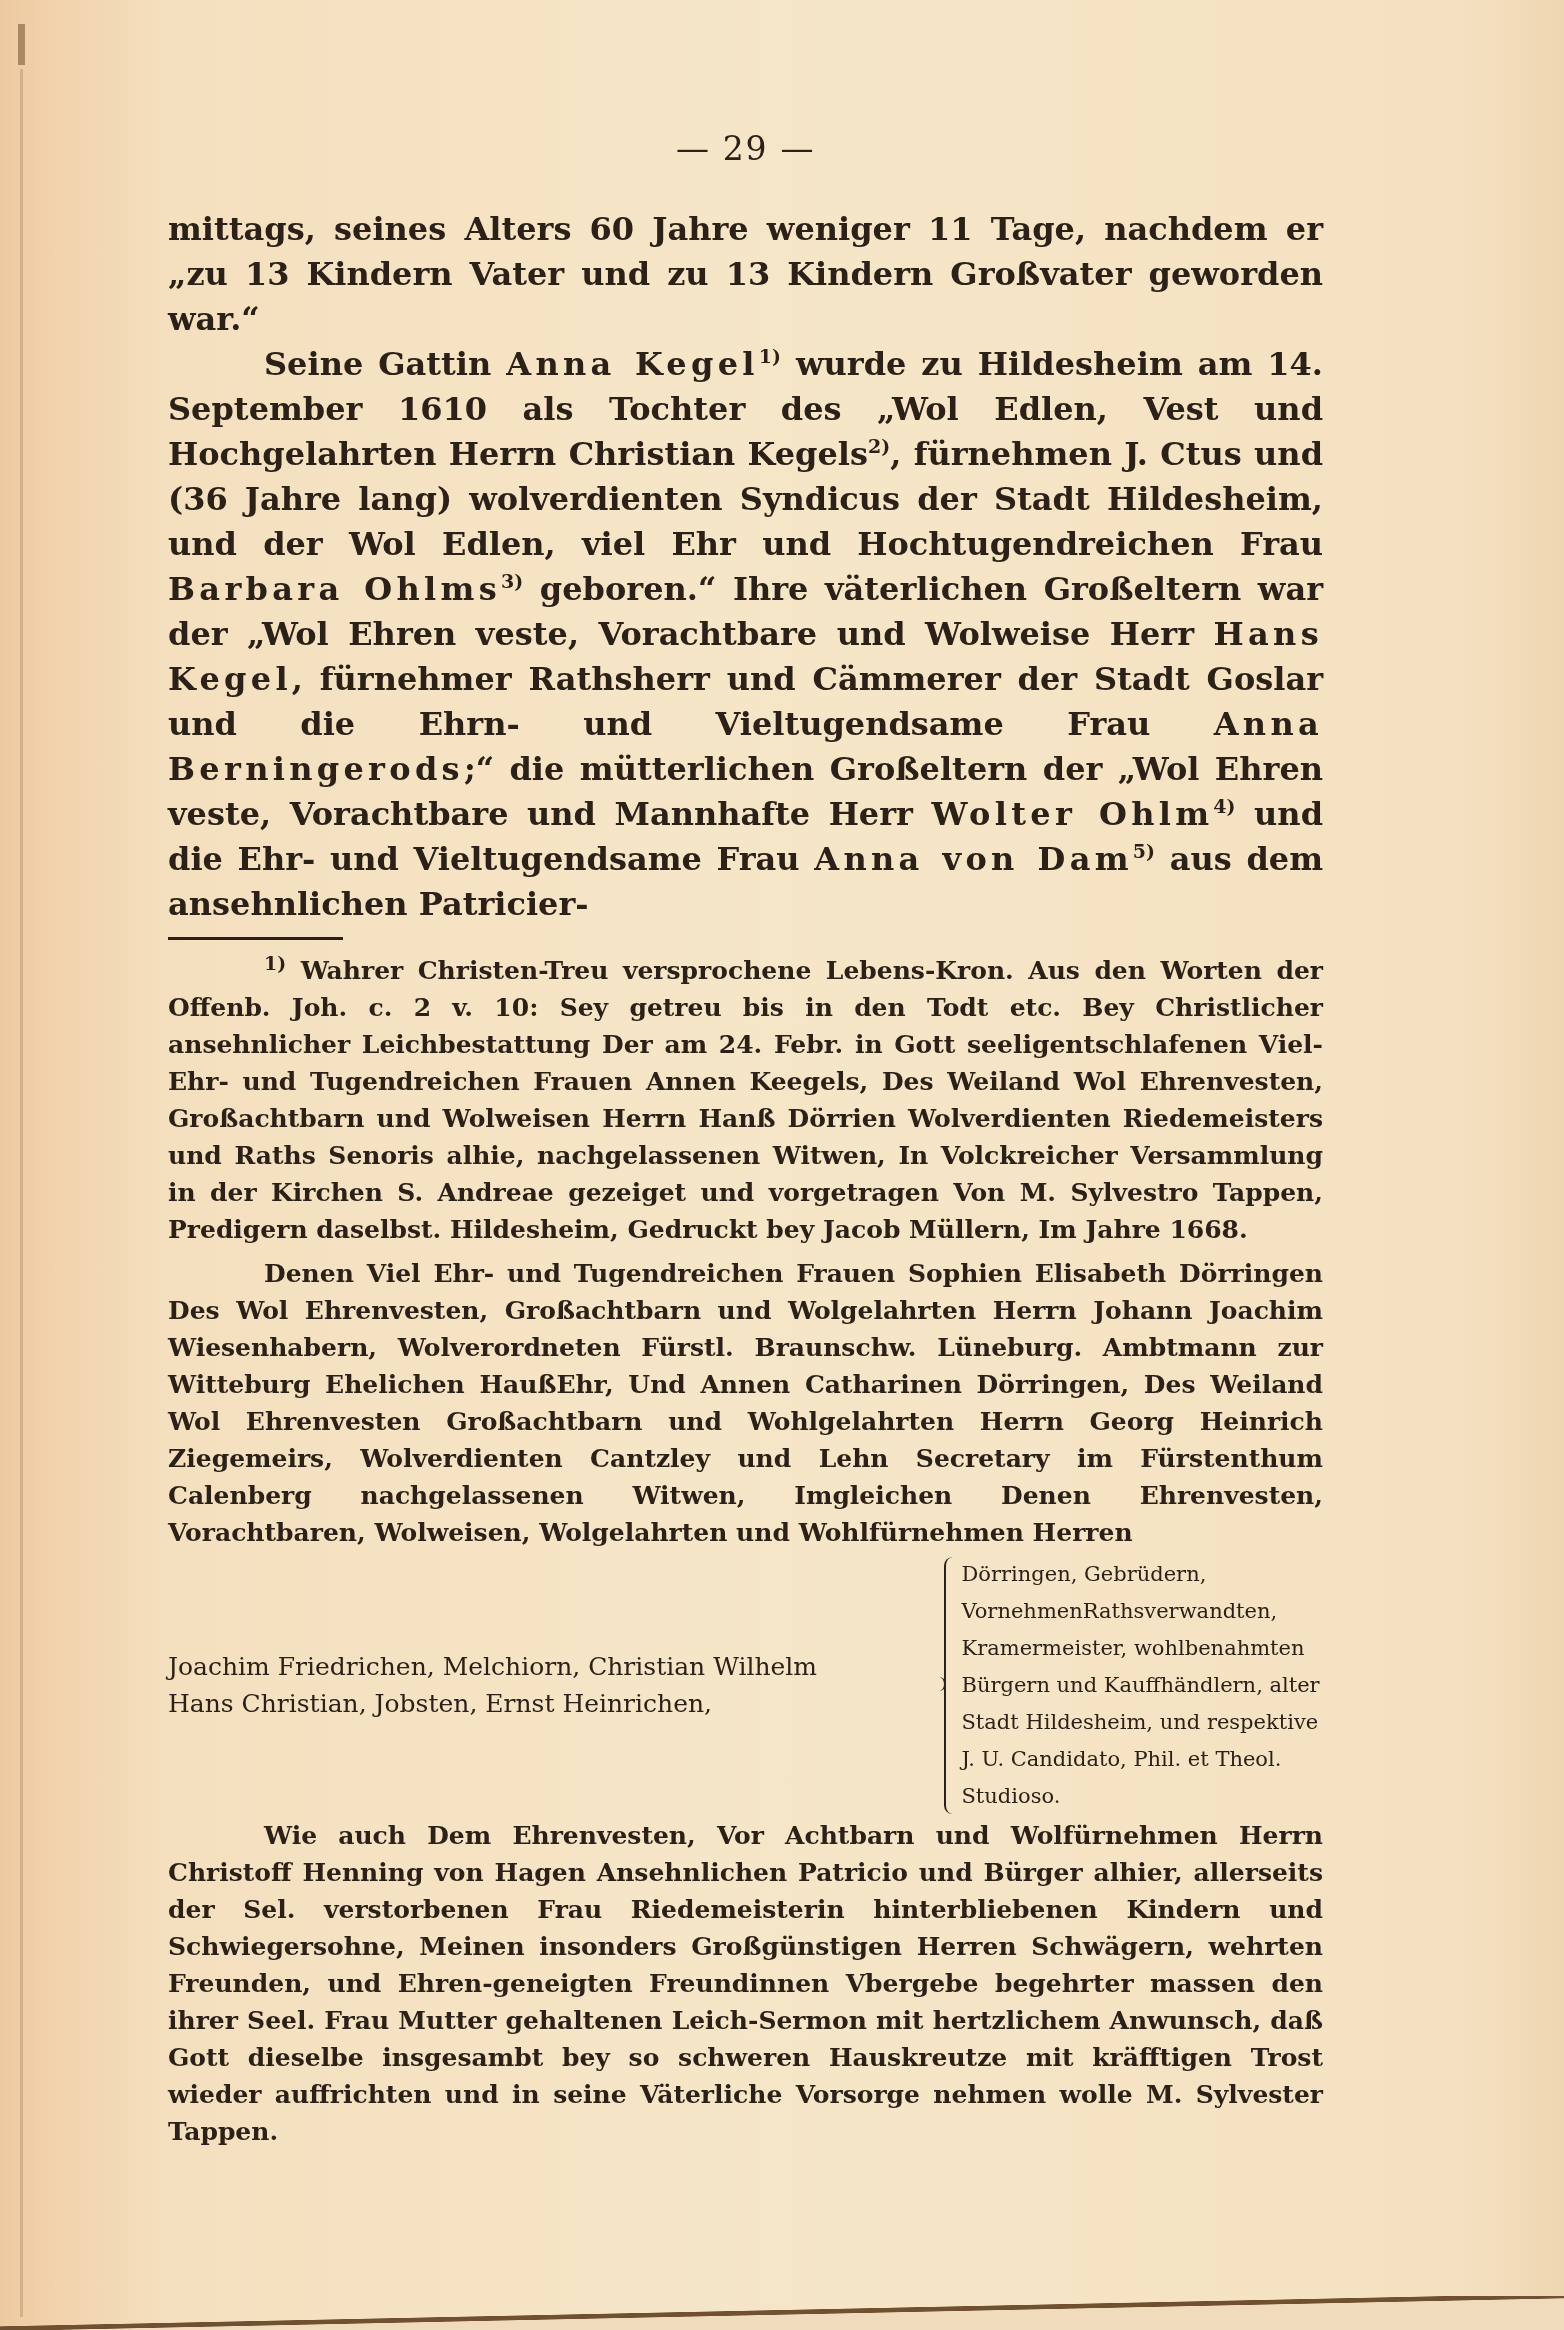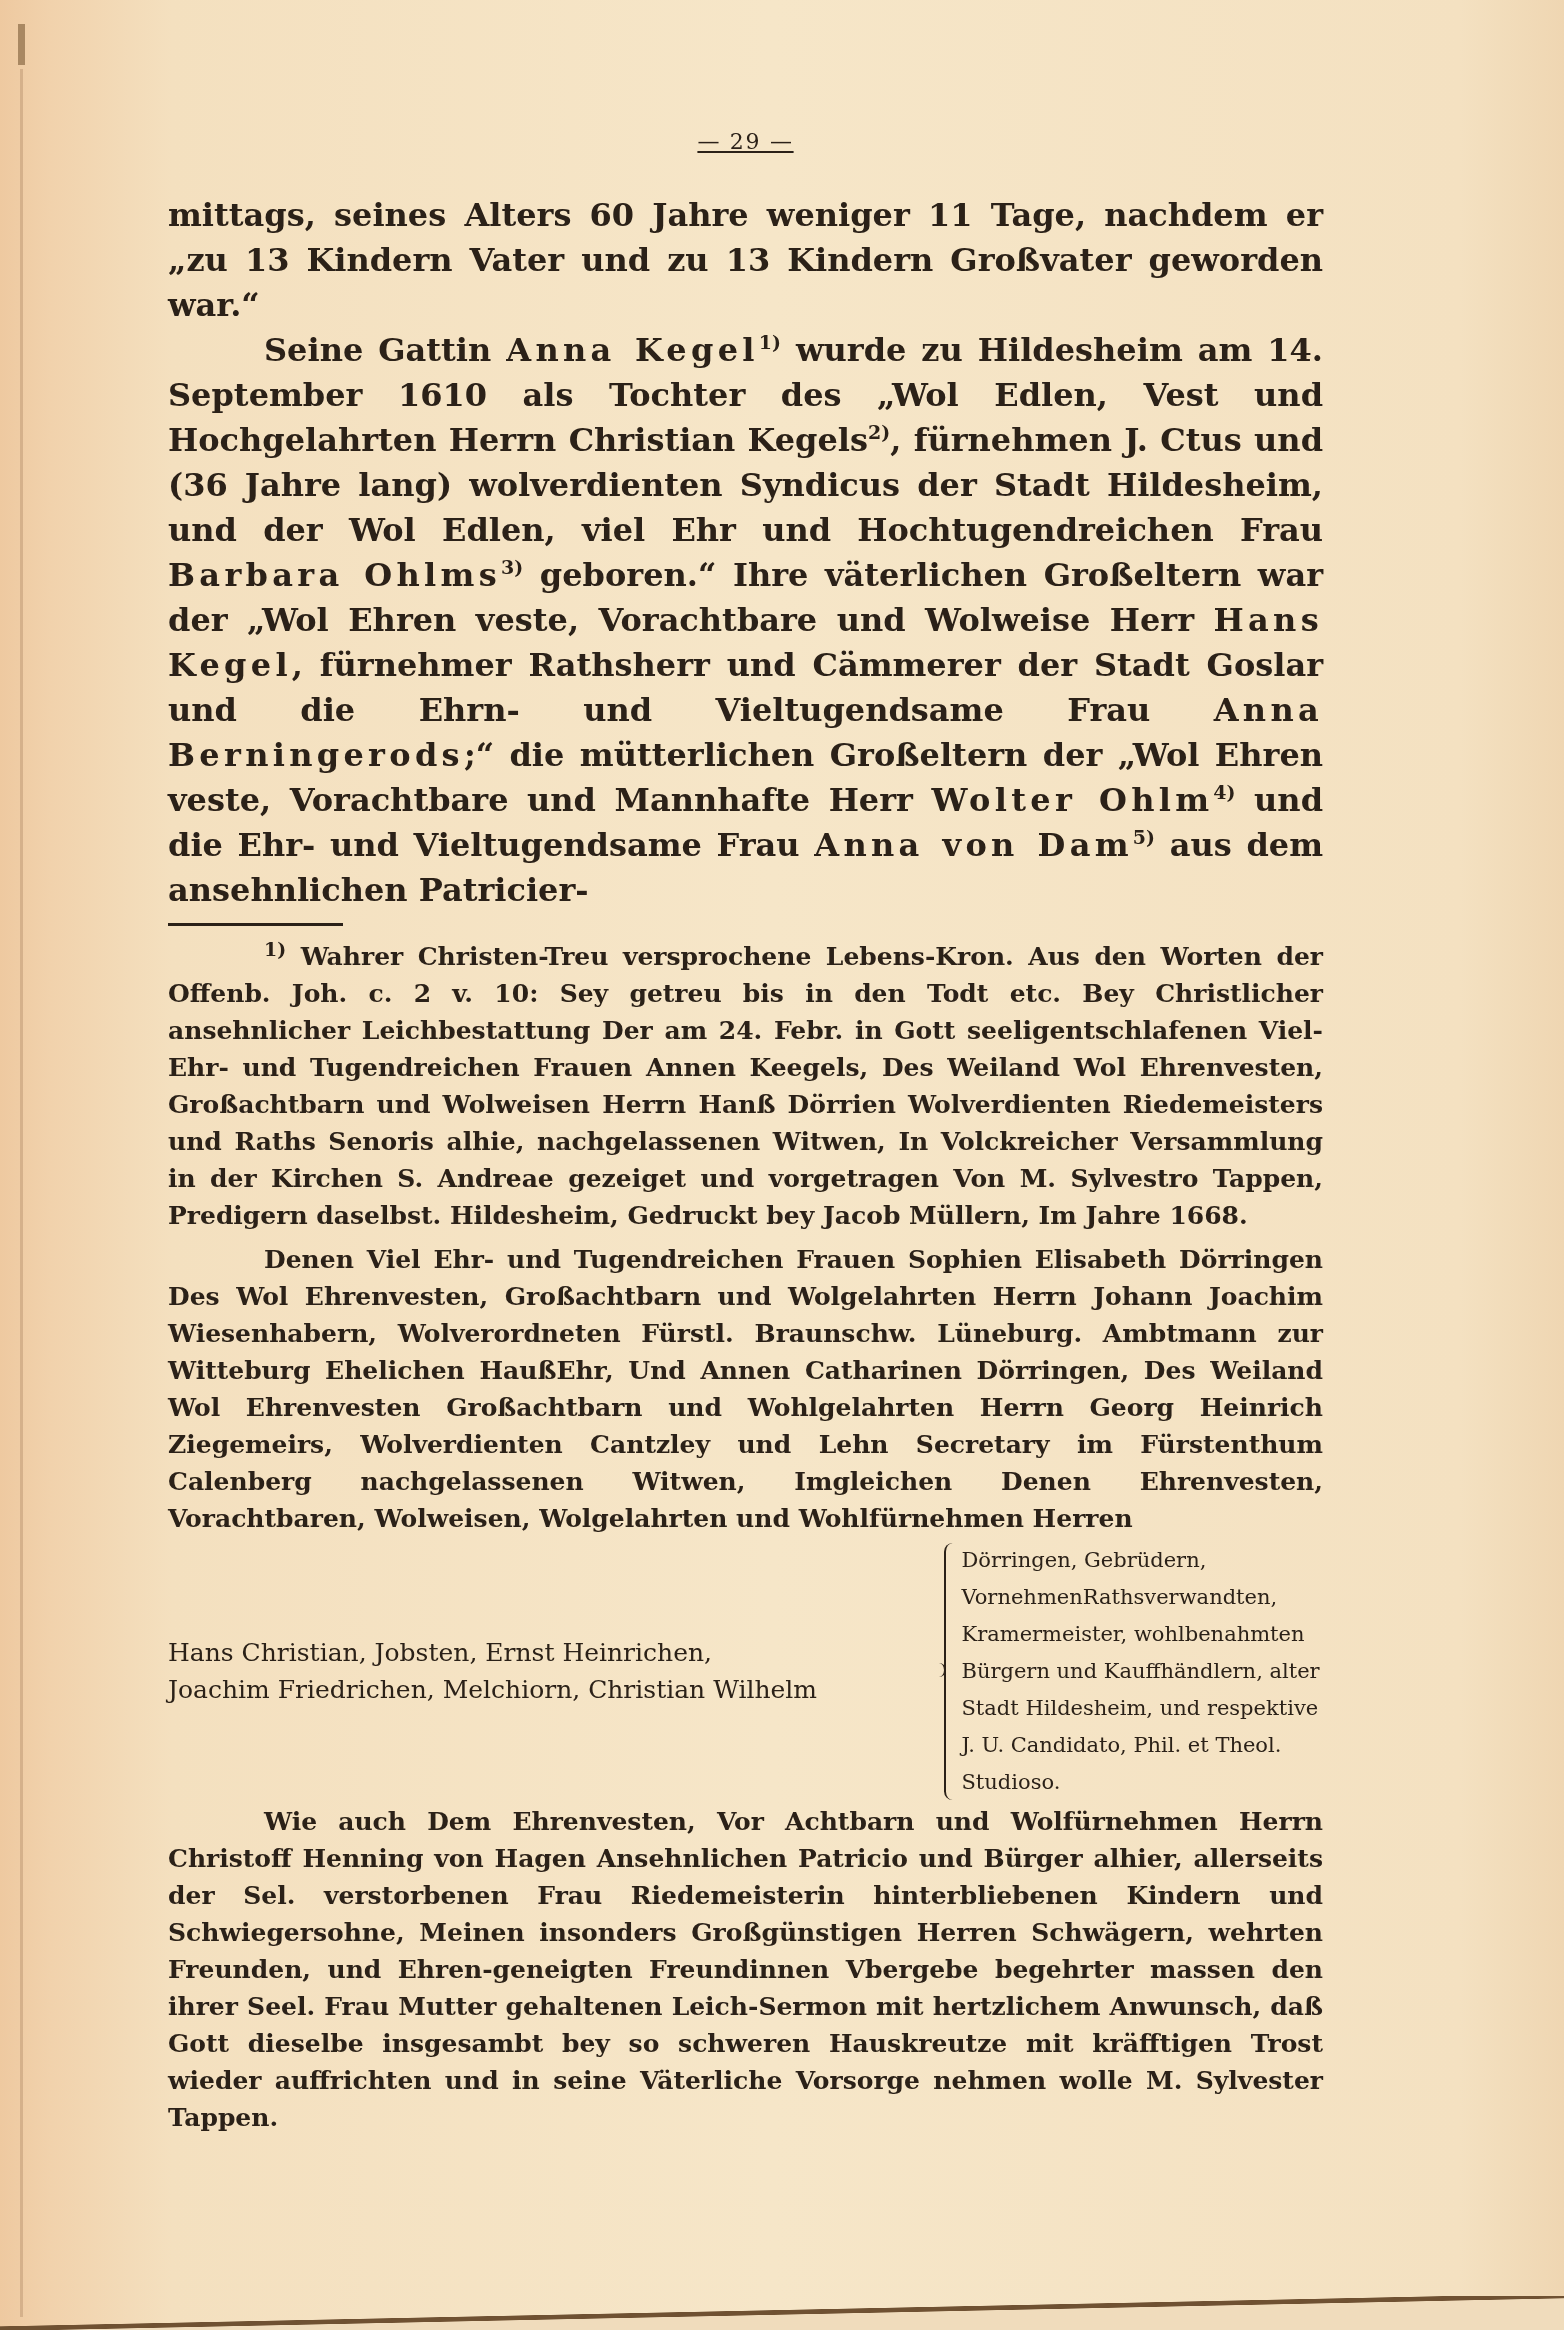--- a/index.html
+++ b/index.html
@@ -19,21 +19,21 @@
     background: #c39f7a; opacity: .6;
   }
   .gutter-mark {
     position: absolute; left: 18px; top: 24px; width: 6.9px; height: 41px; background: #a98862;
   }
   .bottom-edge {
     position: absolute; left: 0; top: 2296px; width: 1564px; height: 34px;
     background: linear-gradient(178.8deg, transparent 0 45%, #6f5132 46% 52%, #f0dcbc 53%);
   }
   .content { position: absolute; left: 168px; top: 129px; width: 1155px; }
-  .pagenum { text-align: center; font-size: 22px; margin: 0 0 39px 0; letter-spacing: 1.7px; text-decoration: underline; }
+  .pagenum { text-align: center; font-size: 33px; margin: 0 0 39px 0; letter-spacing: 1.7px; }
   p { margin: 0; font-weight: bold; }
   .body-text { font-size: 32px; line-height: 45px; text-align: justify; }
   .indent { text-indent: 96px; }
   .sp { letter-spacing: 4.3px; }
   sup { font-size: 19px; vertical-align: super; line-height: 0; }
   .rule { width: 175px; height: 2.6px; background: #2b2118; margin: 10.3px 0 12px 0; }
   .fn { font-size: 25px; line-height: 37px; text-align: justify; }
   .fn.block { margin-bottom: 6.9px; }
   .brace-block { display: flex; align-items: center; margin: 5.1px 0 1.7px 0; }
   .brace-left { width: 776px; font-size: 25px; line-height: 37px; }
@@ -56,22 +56,22 @@
     <p class="body-text indent"><span>Seine Gattin </span><span class="sp">Anna Kegel</span><sup>1)</sup><span> wurde zu Hildesheim am 14. September 1610 als Tochter des „Wol Edlen, Vest und Hochgelahrten Herrn Christian Kegels</span><sup>2)</sup><span>, fürnehmen J. Ctus und (36 Jahre lang) wolverdienten Syndicus der Stadt Hildesheim, und der Wol Edlen, viel Ehr und Hochtugendreichen Frau </span><span class="sp">Barbara Ohlms</span><sup>3)</sup><span> geboren.“ Ihre väterlichen Großeltern war der „Wol Ehren veste, Vorachtbare und Wolweise Herr </span><span class="sp">Hans Kegel</span><span>, fürnehmer Rathsherr und Cämmerer der Stadt Goslar und die Ehrn- und Vieltugendsame Frau </span><span class="sp">Anna Berningerods</span><span>;“ die mütterlichen Großeltern der „Wol Ehren veste, Vorachtbare und Mannhafte Herr </span><span class="sp">Wolter Ohlm</span><sup>4)</sup><span> und die Ehr- und Vieltugendsame Frau </span><span class="sp">Anna von Dam</span><sup>5)</sup><span> aus dem ansehnlichen Patricier-</span></p>
 
     <div class="rule"></div>
 
     <p class="fn indent block"><sup>1)</sup><span> Wahrer Christen-Treu versprochene Lebens-Kron. Aus den Worten der Offenb. Joh. c. 2 v. 10: Sey getreu bis in den Todt etc. Bey Christlicher ansehnlicher Leichbestattung Der am 24. Febr. in Gott seeligentschlafenen Viel-Ehr- und Tugendreichen Frauen Annen Keegels, Des Weiland Wol Ehrenvesten, Großachtbarn und Wolweisen Herrn Hanß Dörrien Wolverdienten Riedemeisters und Raths Senoris alhie, nachgelassenen Witwen, In Volckreicher Versammlung in der Kirchen S. Andreae gezeiget und vorgetragen Von M. Sylvestro Tappen, Predigern daselbst. Hildesheim, Gedruckt bey Jacob Müllern, Im Jahre 1668.</span></p>
 
     <p class="fn indent">Denen Viel Ehr- und Tugendreichen Frauen Sophien Elisabeth Dörringen Des Wol Ehrenvesten, Großachtbarn und Wolgelahrten Herrn Johann Joachim Wiesenhabern, Wolverordneten Fürstl. Braunschw. Lüneburg. Ambtmann zur Witteburg Ehelichen HaußEhr, Und Annen Catharinen Dörringen, Des Weiland Wol Ehrenvesten Großachtbarn und Wohlgelahrten Herrn Georg Heinrich Ziegemeirs, Wolverdienten Cantzley und Lehn Secretary im Fürstenthum Calenberg nachgelassenen Witwen, Imgleichen Denen Ehrenvesten, Vorachtbaren, Wolweisen, Wolgelahrten und Wohlfürnehmen Herren</p>
 
     <div class="brace-block">
       <div class="brace-left">
+        <div>Joachim Friedrichen, Melchiorn, Christian Wilhelm</div>
         <div>Hans Christian, Jobsten, Ernst Heinrichen,</div>
-        <div>Joachim Friedrichen, Melchiorn, Christian Wilhelm</div>
       </div>
       <div class="brace-line"></div>
       <div class="brace-right">Dörringen, Gebrüdern, VornehmenRathsverwandten, Kramermeister, wohlbenahmten Bürgern und Kauffhändlern, alter Stadt Hildesheim, und respektive J. U. Candidato, Phil. et Theol. Studioso.</div>
     </div>
 
     <p class="fn indent block">Wie auch Dem Ehrenvesten, Vor Achtbarn und Wolfürnehmen Herrn Christoff Henning von Hagen Ansehnlichen Patricio und Bürger alhier, allerseits der Sel. verstorbenen Frau Riedemeisterin hinterbliebenen Kindern und Schwiegersohne, Meinen insonders Großgünstigen Herren Schwägern, wehrten Freunden, und Ehren-geneigten Freundinnen Vbergebe begehrter massen den ihrer Seel. Frau Mutter gehaltenen Leich-Sermon mit hertzlichem Anwunsch, daß Gott dieselbe insgesambt bey so schweren Hauskreutze mit kräfftigen Trost wieder auffrichten und in seine Väterliche Vorsorge nehmen wolle M. Sylvester Tappen.</p>
 
 
 
 

